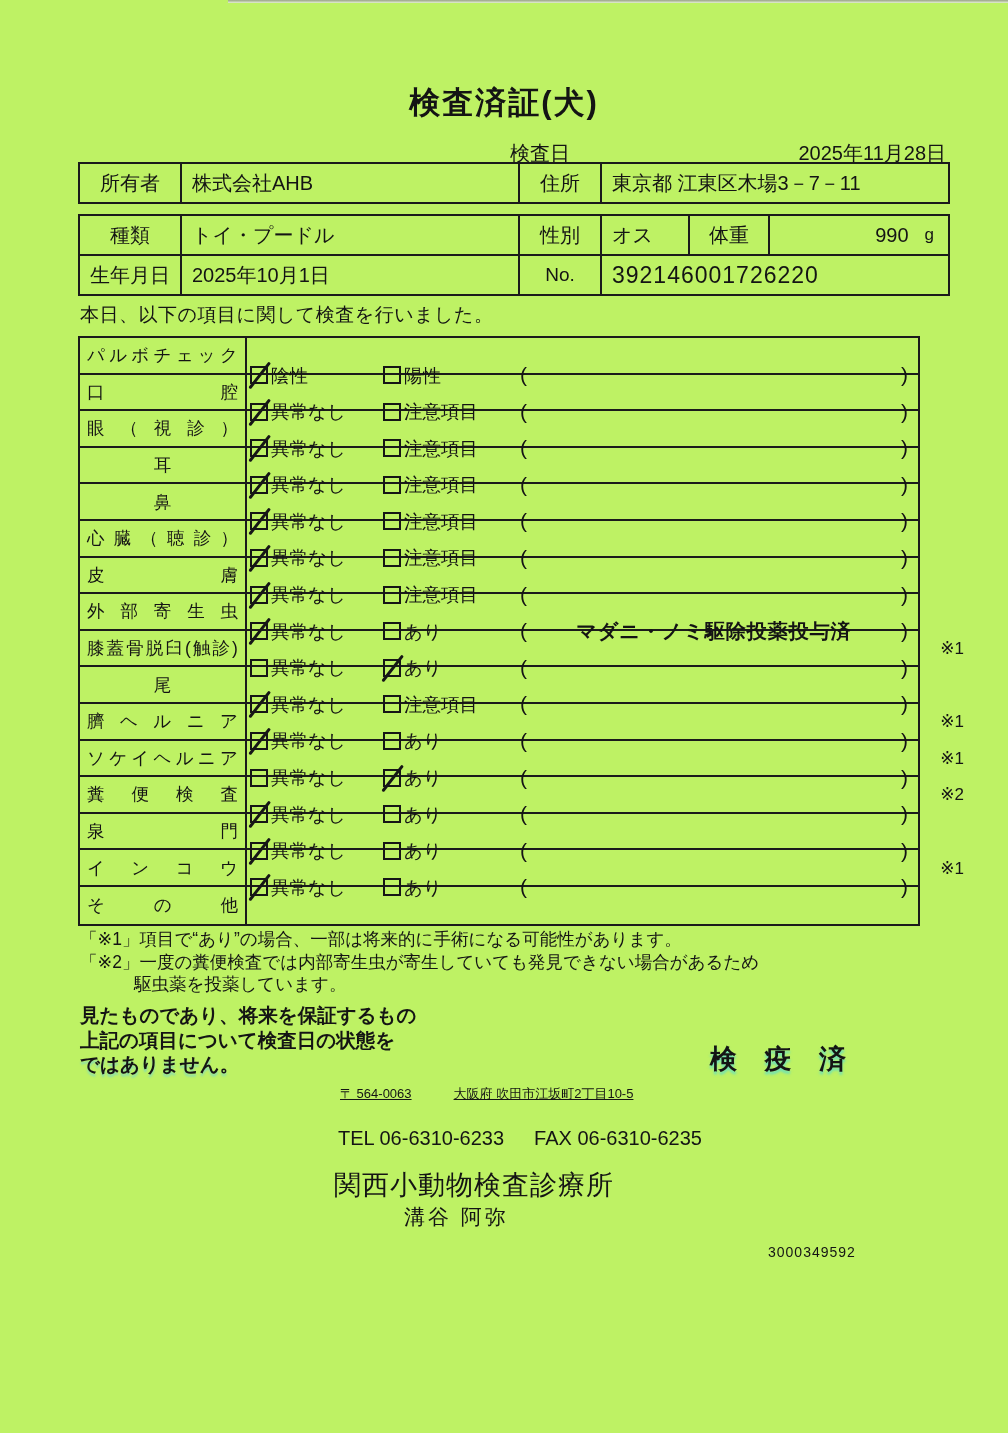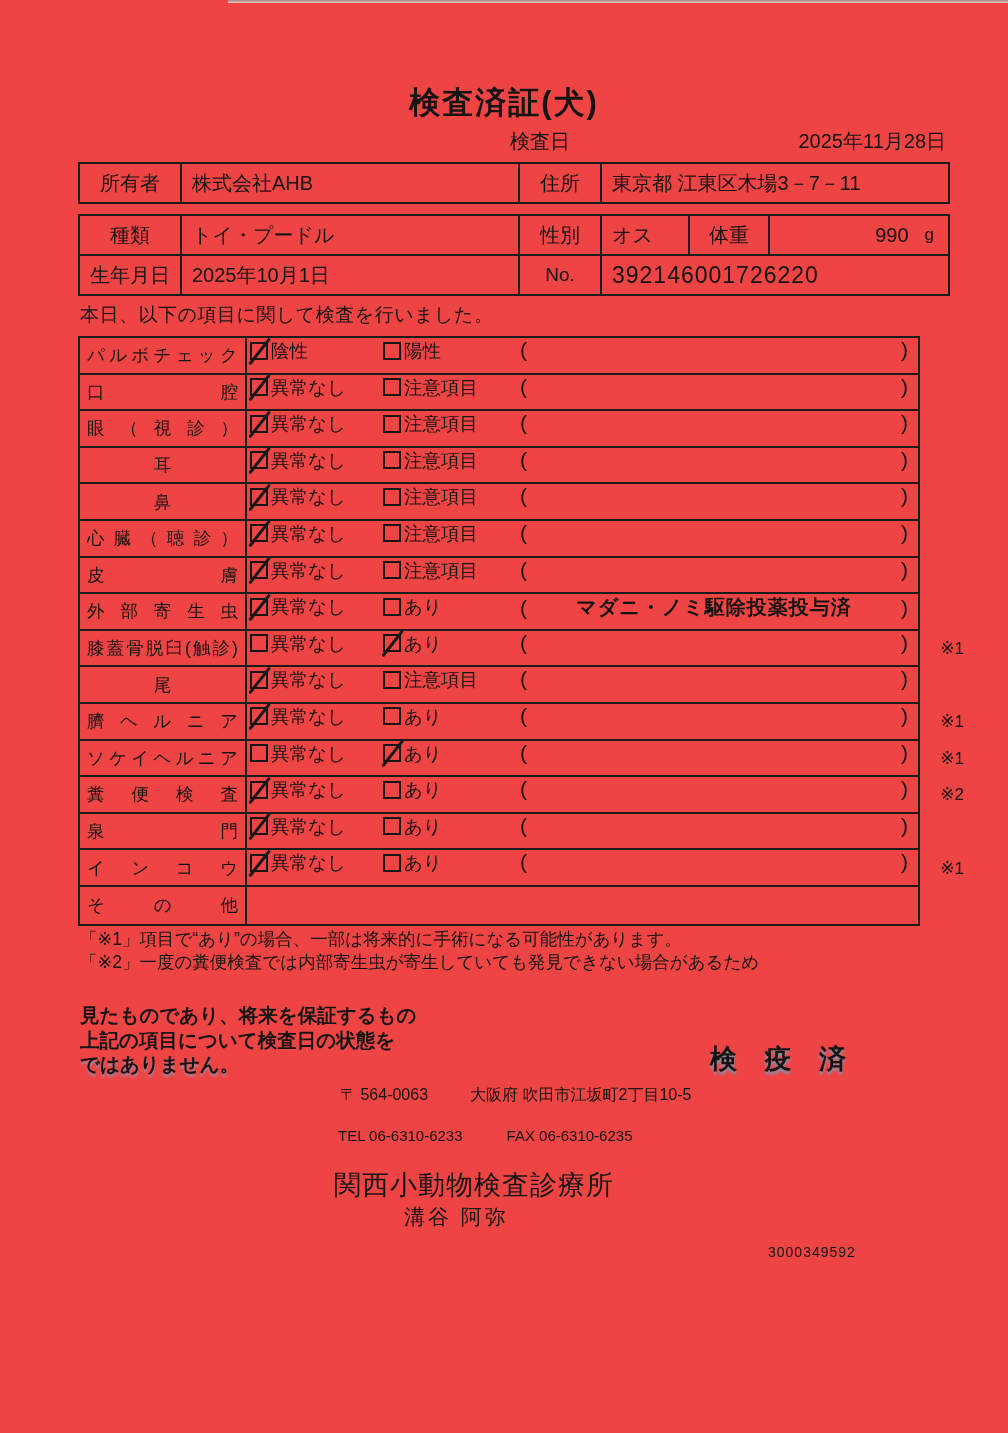--- a/index.html
+++ b/index.html
@@ -1,27 +1,27 @@
 <!DOCTYPE html>
 <html><head>
 <meta charset="utf-8">
 <style>
   html,body { margin:0; padding:0; background:#ffffff; }
   .page {
-    position:relative; width:1008px; height:1433px; background:#ef4444;
+    position:relative; width:1008px; height:1433px; background:#bef264;
     font-family:"Liberation Sans","DejaVu Sans",sans-serif; color:#141414;
     overflow:hidden;
   }
   .scan-edge { position:absolute; top:0; left:228px; right:0; height:3px;
     background:linear-gradient(to bottom,#8f8f8f,#ededed); opacity:.8; }
 
   .title { position:absolute; top:82px; left:0; width:100%; text-align:center;
     font-size:31px; font-weight:bold; letter-spacing:2px; }
 
-  .date-row { position:absolute; top:128px; left:78px; width:868px; display:flex; font-size:20px; }
+  .date-row { position:absolute; top:140px; left:78px; width:868px; display:flex; font-size:20px; }
   .date-label { margin-left:432px; }
   .date-value { margin-left:auto; }
 
   .tbl { position:absolute; left:78px; width:872px; border:2px solid #1b1b1b; box-sizing:border-box; }
   .tbl-row { display:flex; height:38px; }
   .tbl-row + .tbl-row { border-top:2px solid #1b1b1b; }
   .cell { box-sizing:border-box; display:flex; align-items:center; font-size:20px; }
   .cell.hdr { justify-content:center; border-right:2px solid #1b1b1b; }
   .cell.val { padding-left:10px; }
   .w-label { width:102px; }
@@ -38,21 +38,21 @@
 
   .checklist { position:absolute; top:336px; left:78px; width:842px;
     border:2px solid #1b1b1b; box-sizing:border-box; }
   .cl-row { display:flex; align-items:stretch; height:36.6px; box-sizing:border-box;
     border-bottom:2px solid #1b1b1b; position:relative; }
   .cl-row:last-child { border-bottom:none; }
   .cl-label { width:167px; box-sizing:border-box; border-right:2px solid #1b1b1b;
     display:flex; align-items:center; justify-content:space-between;
     padding:0 7px; font-size:17.5px; }
   .cl-label.single { justify-content:center; }
-  .cl-content { flex:1; display:flex; align-items:flex-start; padding-left:3px; }
+  .cl-content { flex:1; display:flex; align-items:center; padding-left:3px;margin-top:37px; }
   .cl-opt { display:flex; align-items:center; font-size:18.5px; }
   .cl-opt.first { width:133px; }
   .cl-opt.second { width:137px; }
   .cb { position:relative; width:14px; height:14px; border:2px solid #161616;
     margin-right:3px; flex:none; }
   .cb.checked::after { content:""; position:absolute; width:33px; height:2.6px;
     background:#161616; left:-9px; top:6px; transform:rotate(-52deg); border-radius:2px; }
   .cl-paren { flex:1; display:flex; align-items:center; font-size:21px; padding-right:10px; }
   .paren-text { flex:1; text-align:center; font-size:20px; font-weight:bold; letter-spacing:1px; }
   .cl-note { position:absolute; right:-46px; top:50%; transform:translateY(-50%); font-size:17px; }
@@ -61,22 +61,22 @@
   .note2 { position:absolute; top:951px; left:80px; font-size:17.5px; line-height:22px; }
   .note2 .indent { padding-left:54px; }
 
   .disclaimer { position:absolute; top:1003px; left:80px; font-size:19.5px;
     line-height:24.5px; font-weight:bold; }
   .fringe { text-shadow:0 2.5px 2px rgba(80,200,255,.45); }
 
   .stamp { position:absolute; top:1041px; left:710px; font-size:27px; letter-spacing:10px;
     font-weight:bold; text-shadow:0 3px 2.5px rgba(40,210,255,.55); }
 
-  .addr-line { position:absolute; top:1085px; left:340px; font-size:16px; display:flex; gap:42px; }
-  .tel-line  { position:absolute; top:1127px; left:338px; font-size:15px; display:flex; gap:44px; }
+  .addr-line { position:absolute; top:1085px; left:340px; font-size:13px; display:flex; gap:42px;text-decoration:underline; }
+  .tel-line  { position:absolute; top:1127px; left:338px; font-size:20px; display:flex; gap:30px; }
   .clinic    { position:absolute; top:1167px; left:334px; font-size:27px; letter-spacing:1px; }
   .examiner  { position:absolute; top:1203px; left:404px; font-size:21px; letter-spacing:3px; }
   .serial    { position:absolute; top:1244px; left:768px; font-size:14px; letter-spacing:1px; }
 </style>
 </head>
 <body>
 
 <div class="page">
   <div class="scan-edge"></div>
 
@@ -476,20 +476,21 @@
           <span>の</span>
           <span>他</span>
         </div>
         <div class="cl-content"></div>
       </div>
     </div>
 
   <div class="note1">「※1」項目で“あり”の場合、一部は将来的に手術になる可能性があります。</div>
   <div class="note2">
     <div>「※2」一度の糞便検査では内部寄生虫が寄生していても発見できない場合があるため</div>
+    <div class="indent">駆虫薬を投薬しています。</div>
   </div>
 
   <div class="disclaimer">
     <div>見たものであり、将来を保証するもの</div>
     <div>上記の項目について検査日の状態を</div>
     <div class="fringe">ではありません。</div>
   </div>
 
   <div class="stamp">検 疫 済</div>
 

